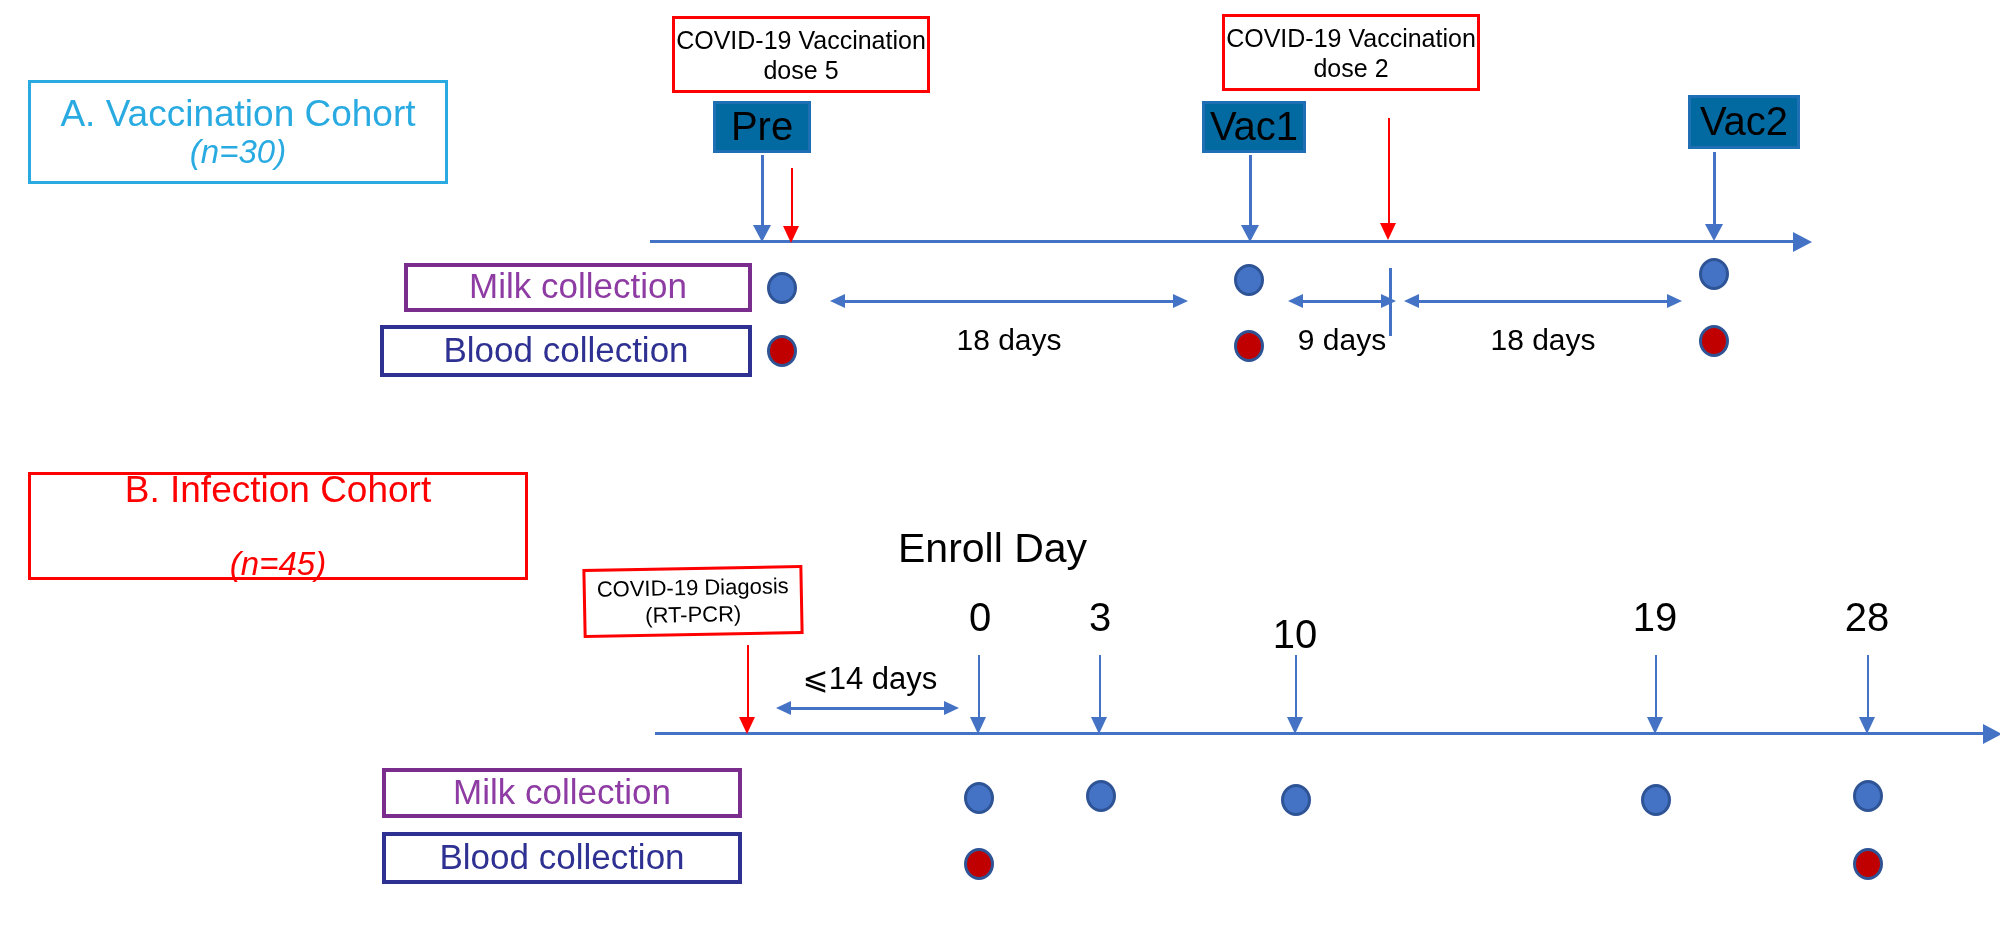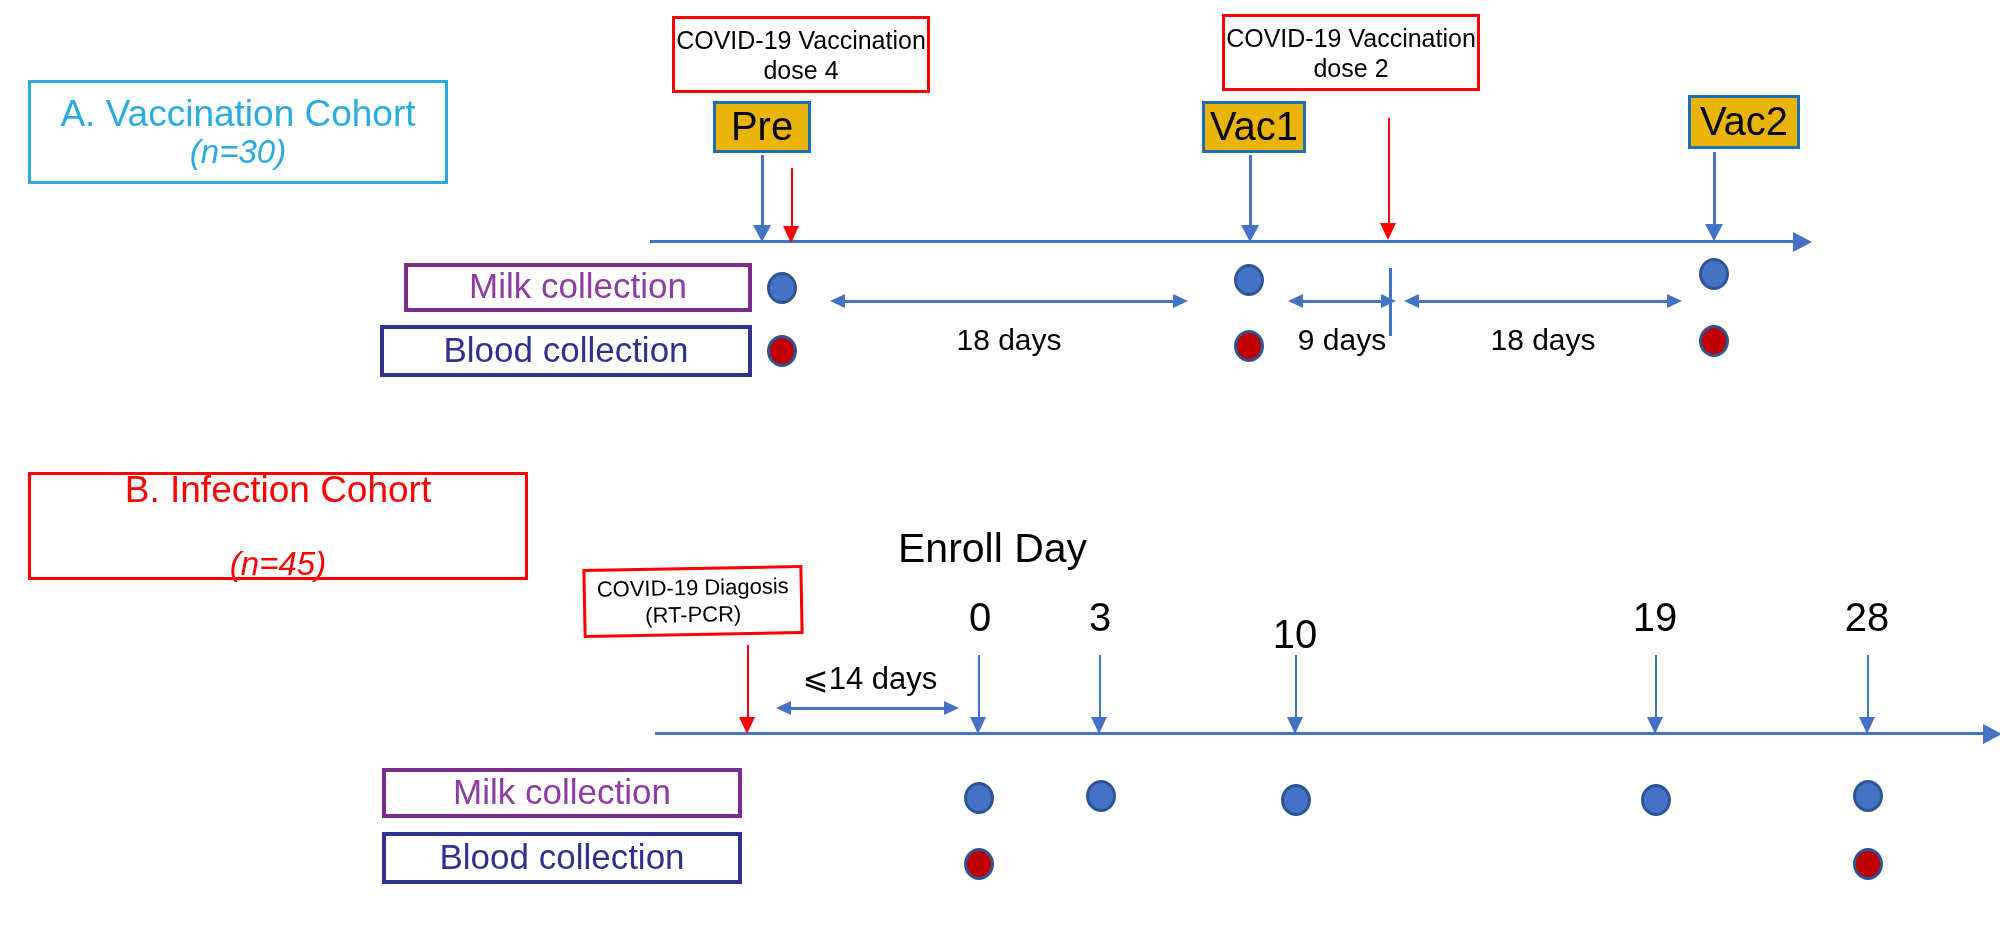--- a/index.html
+++ b/index.html
@@ -67,21 +67,21 @@
   #diagnosis-callout{
     left:583px; top:567px; width:220px; height:69px;
     font-size:22px;
     transform:rotate(-1.1deg);
   }
 
   
   .tp-box{
     box-sizing:border-box;
     border:3px solid #1F6FB4;
-    background:#eab308;
+    background:#0369a1;
     color:#000000;
     display:flex;
     align-items:center;
     justify-content:center;
     font-size:40px;
     line-height:1;
     padding-bottom:3px;
     white-space:nowrap;
   }
   #pre-box {left:713px;  top:101px; width:98px;  height:52px;}
@@ -202,21 +202,21 @@
 
 <div id="stage">
 
   <div class="abs cohort-box" id="cohortA-box">
     <span class="line1">A.  Vaccination Cohort</span>
     <span class="line2">(n=30)</span>
   </div>
 
   <div class="abs red-callout" id="dose1-callout">
     <span>COVID-19 Vaccination</span>
-    <span>dose 4</span>
+    <span>dose 5</span>
   </div>
 
   <div class="abs red-callout" id="dose2-callout">
     <span>COVID-19 Vaccination</span>
     <span>dose 2</span>
   </div>
 
   <div class="abs tp-box" id="pre-box">
     <span>Pre</span>
   </div>

